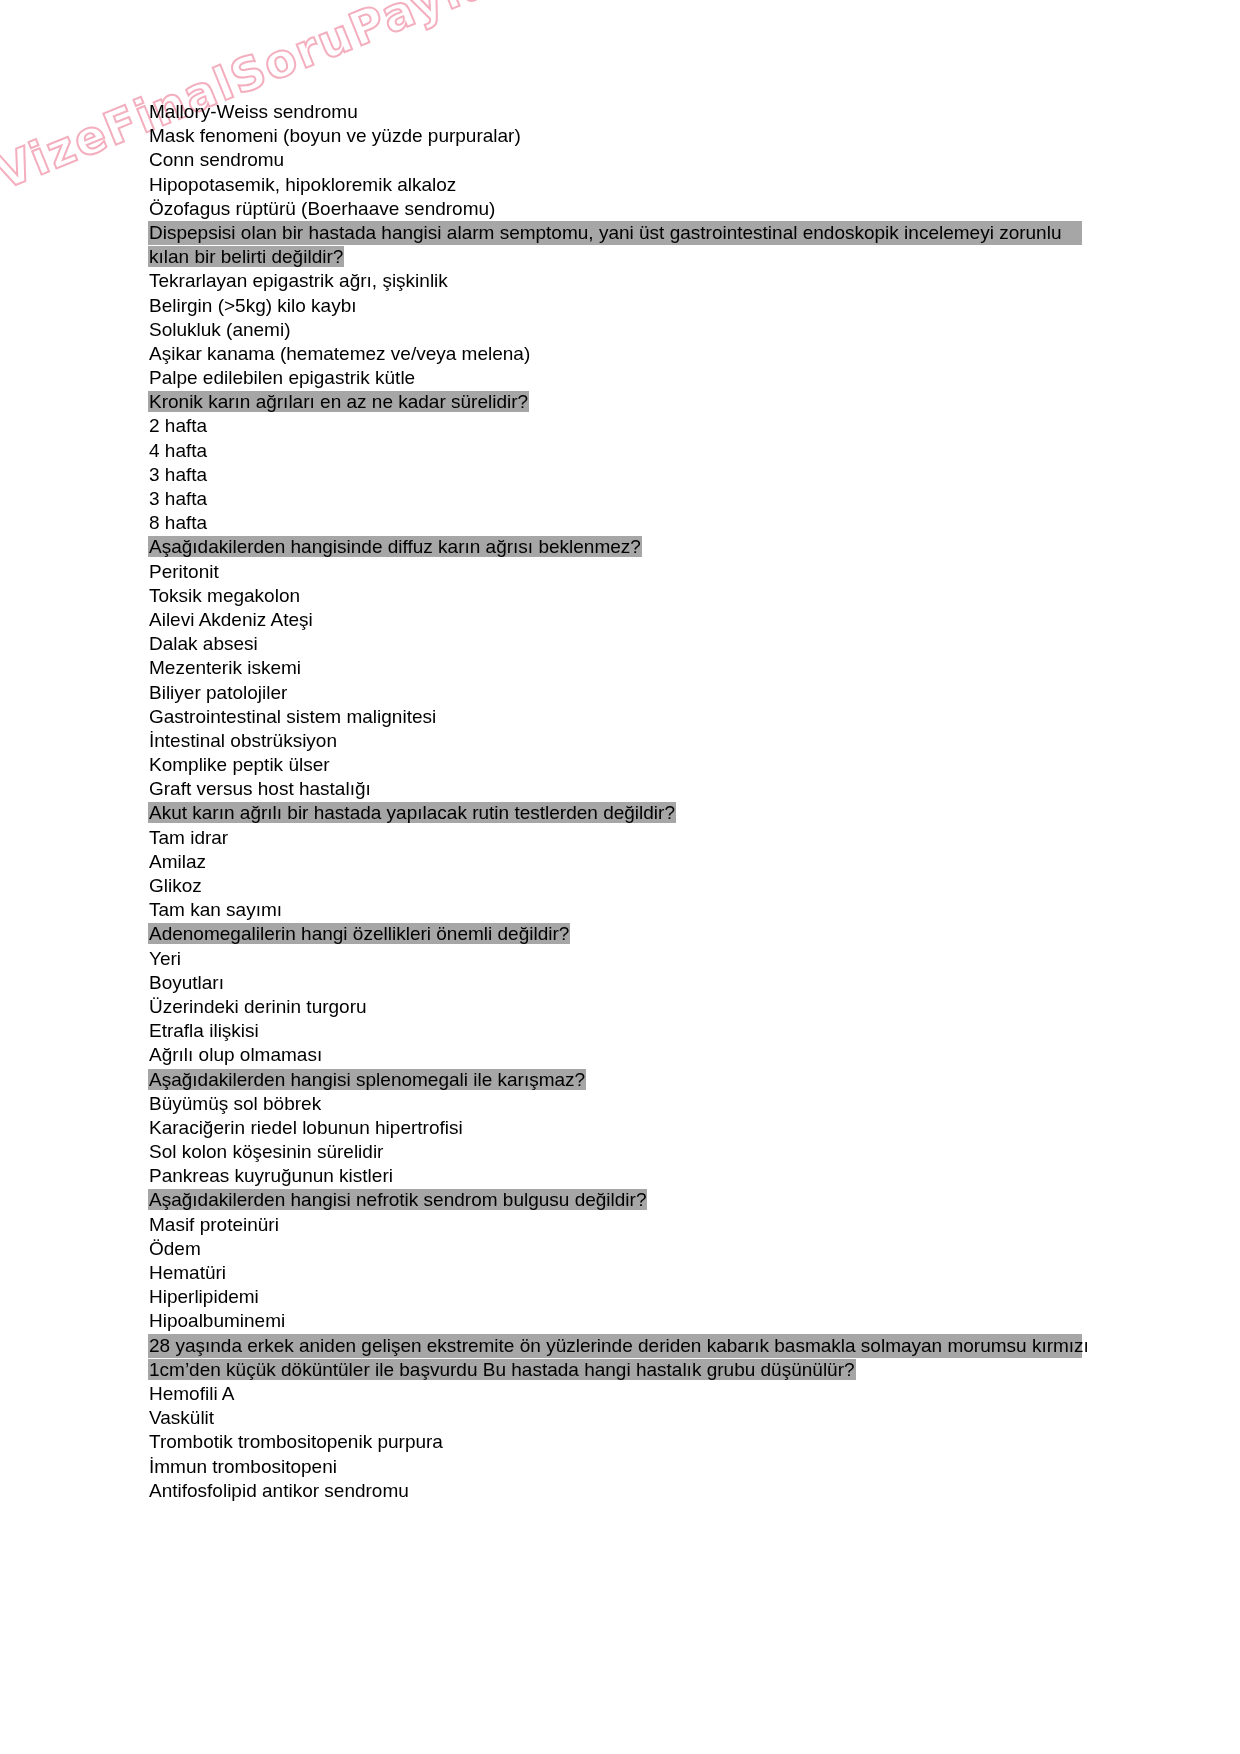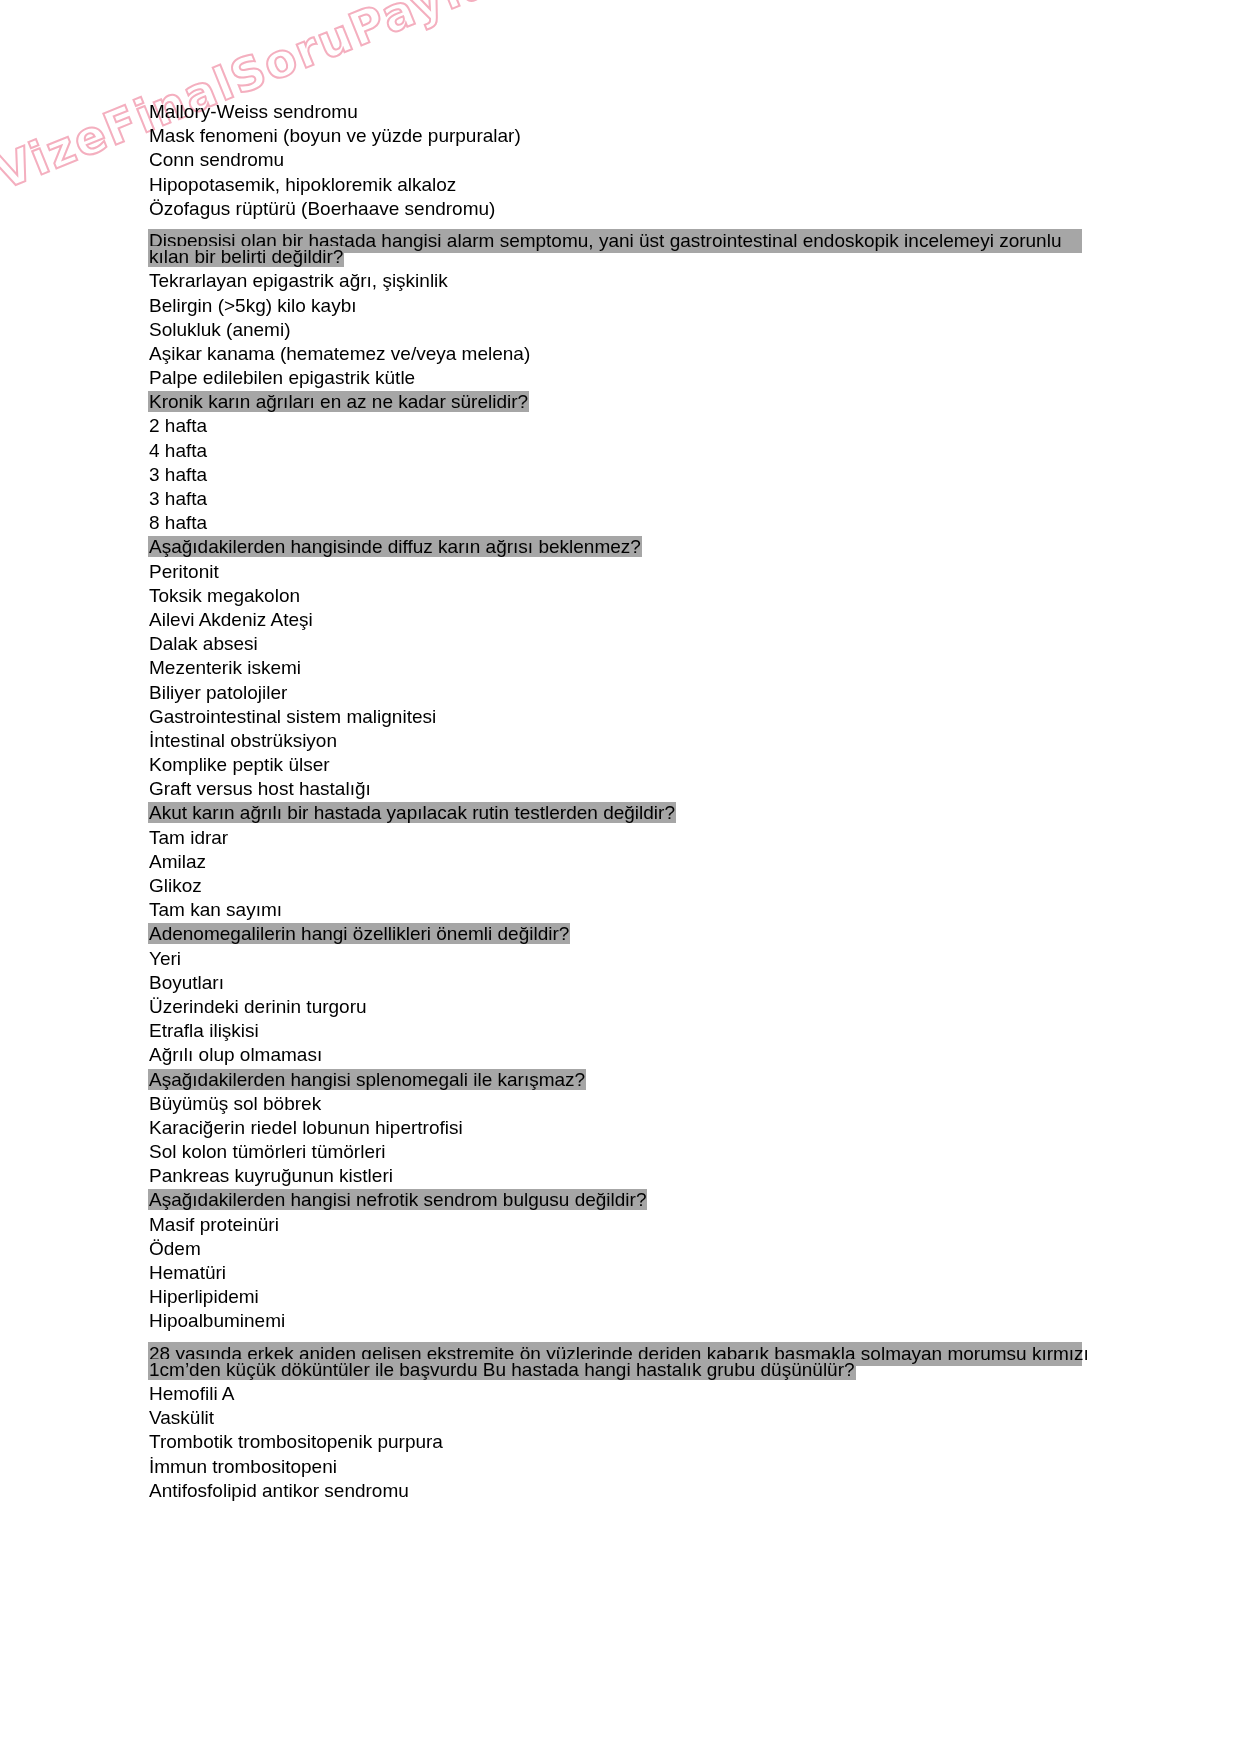--- a/index.html
+++ b/index.html
@@ -47,21 +47,20 @@
   }
   .line .txt {
     padding: 0 1px;
   }
   .line .hl {
     background: #a6a6a6;
   }
   .line .full {
     display: inline-block;
     width: 100%;
-    margin-top: 8px;
   }
 </style>
 </head>
 <body>
 
 <div class="page">
   <div class="watermark">VizeFinalSoruPaylasimi.com</div>
   <div class="content" id="lines-container">
       <div class="line"><span class="txt">Mallory-Weiss sendromu</span></div>
       <div class="line"><span class="txt">Mask fenomeni (boyun ve yüzde purpuralar)</span></div>
@@ -99,21 +98,21 @@
       <div class="line"><span class="txt">Tam kan sayımı</span></div>
       <div class="line"><span class="txt hl">Adenomegalilerin hangi özellikleri önemli değildir?</span></div>
       <div class="line"><span class="txt">Yeri</span></div>
       <div class="line"><span class="txt">Boyutları</span></div>
       <div class="line"><span class="txt">Üzerindeki derinin turgoru</span></div>
       <div class="line"><span class="txt">Etrafla ilişkisi</span></div>
       <div class="line"><span class="txt">Ağrılı olup olmaması</span></div>
       <div class="line"><span class="txt hl">Aşağıdakilerden hangisi splenomegali ile karışmaz?</span></div>
       <div class="line"><span class="txt">Büyümüş sol böbrek</span></div>
       <div class="line"><span class="txt">Karaciğerin riedel lobunun hipertrofisi</span></div>
-      <div class="line"><span class="txt">Sol kolon tümörleri tümörleri</span></div>
+      <div class="line"><span class="txt">Sol kolon köşesinin sürelidir</span></div>
       <div class="line"><span class="txt">Pankreas kuyruğunun kistleri</span></div>
       <div class="line"><span class="txt hl">Aşağıdakilerden hangisi nefrotik sendrom bulgusu değildir?</span></div>
       <div class="line"><span class="txt">Masif proteinüri</span></div>
       <div class="line"><span class="txt">Ödem</span></div>
       <div class="line"><span class="txt">Hematüri</span></div>
       <div class="line"><span class="txt">Hiperlipidemi</span></div>
       <div class="line"><span class="txt">Hipoalbuminemi</span></div>
       <div class="line"><span class="txt hl full">28 yaşında erkek aniden gelişen ekstremite ön yüzlerinde deriden kabarık basmakla solmayan morumsu kırmızı</span></div>
       <div class="line"><span class="txt hl">1cm’den küçük döküntüler ile başvurdu Bu hastada hangi hastalık grubu düşünülür?</span></div>
       <div class="line"><span class="txt">Hemofili A</span></div>

